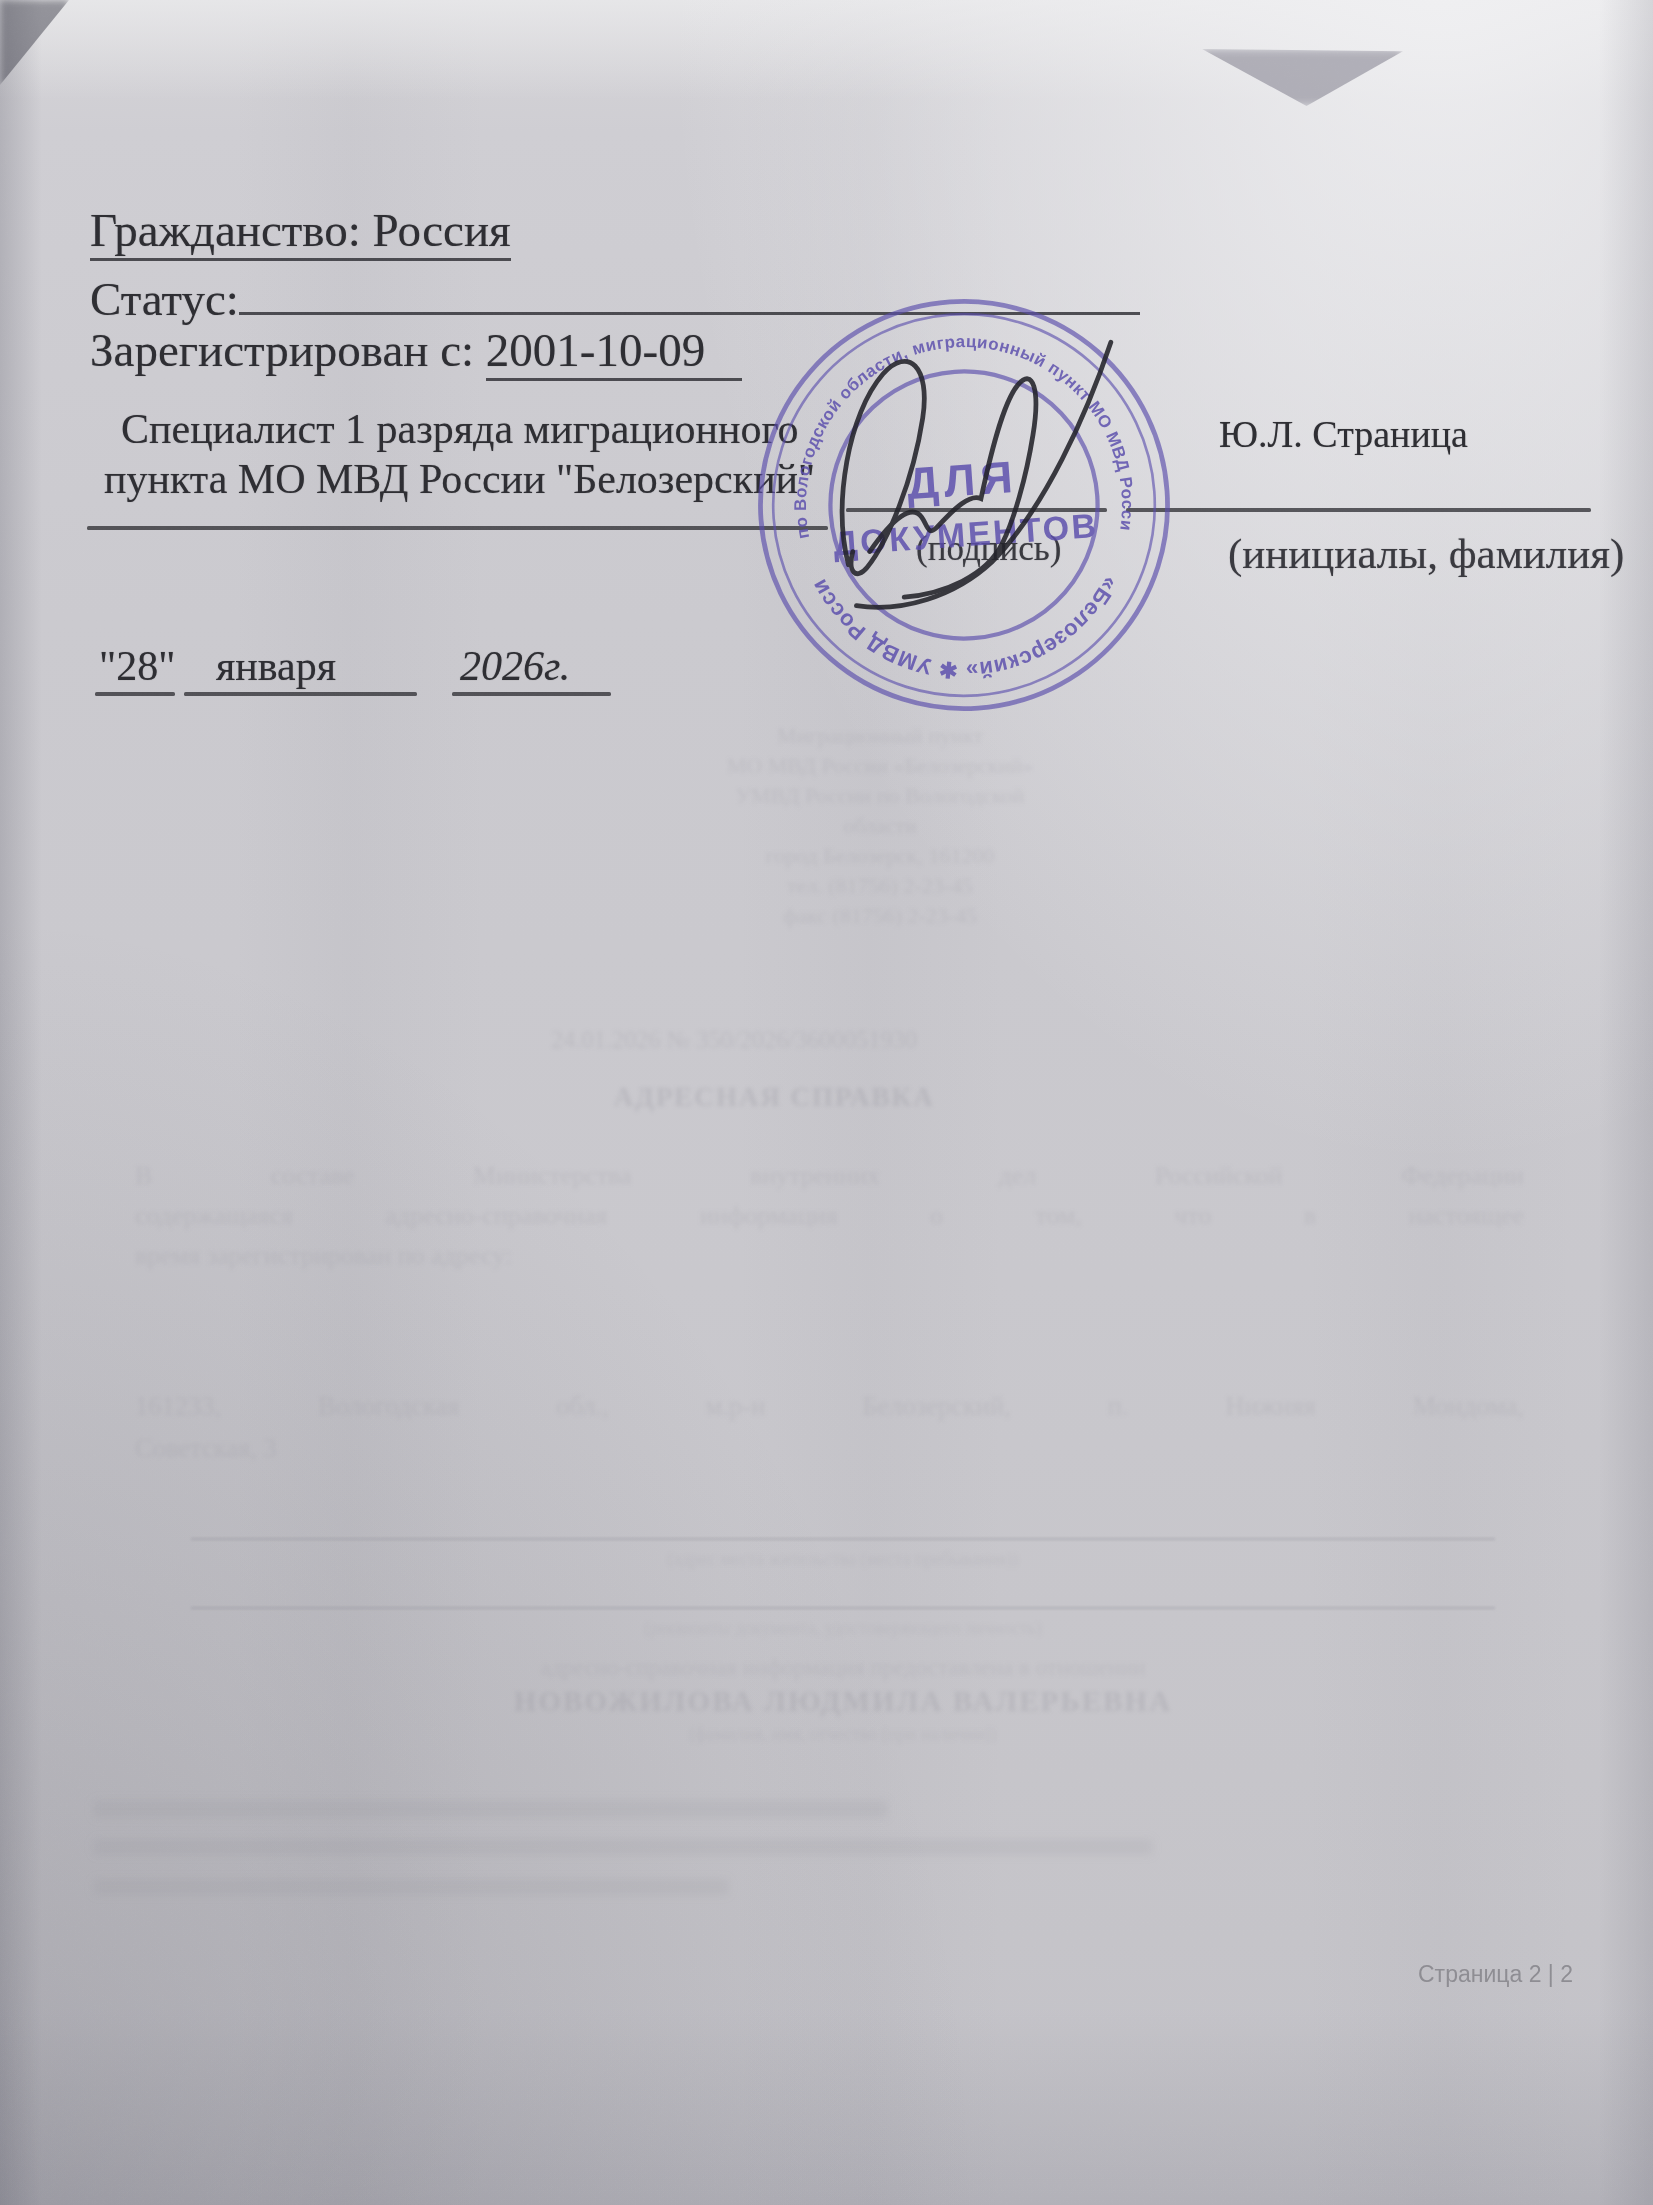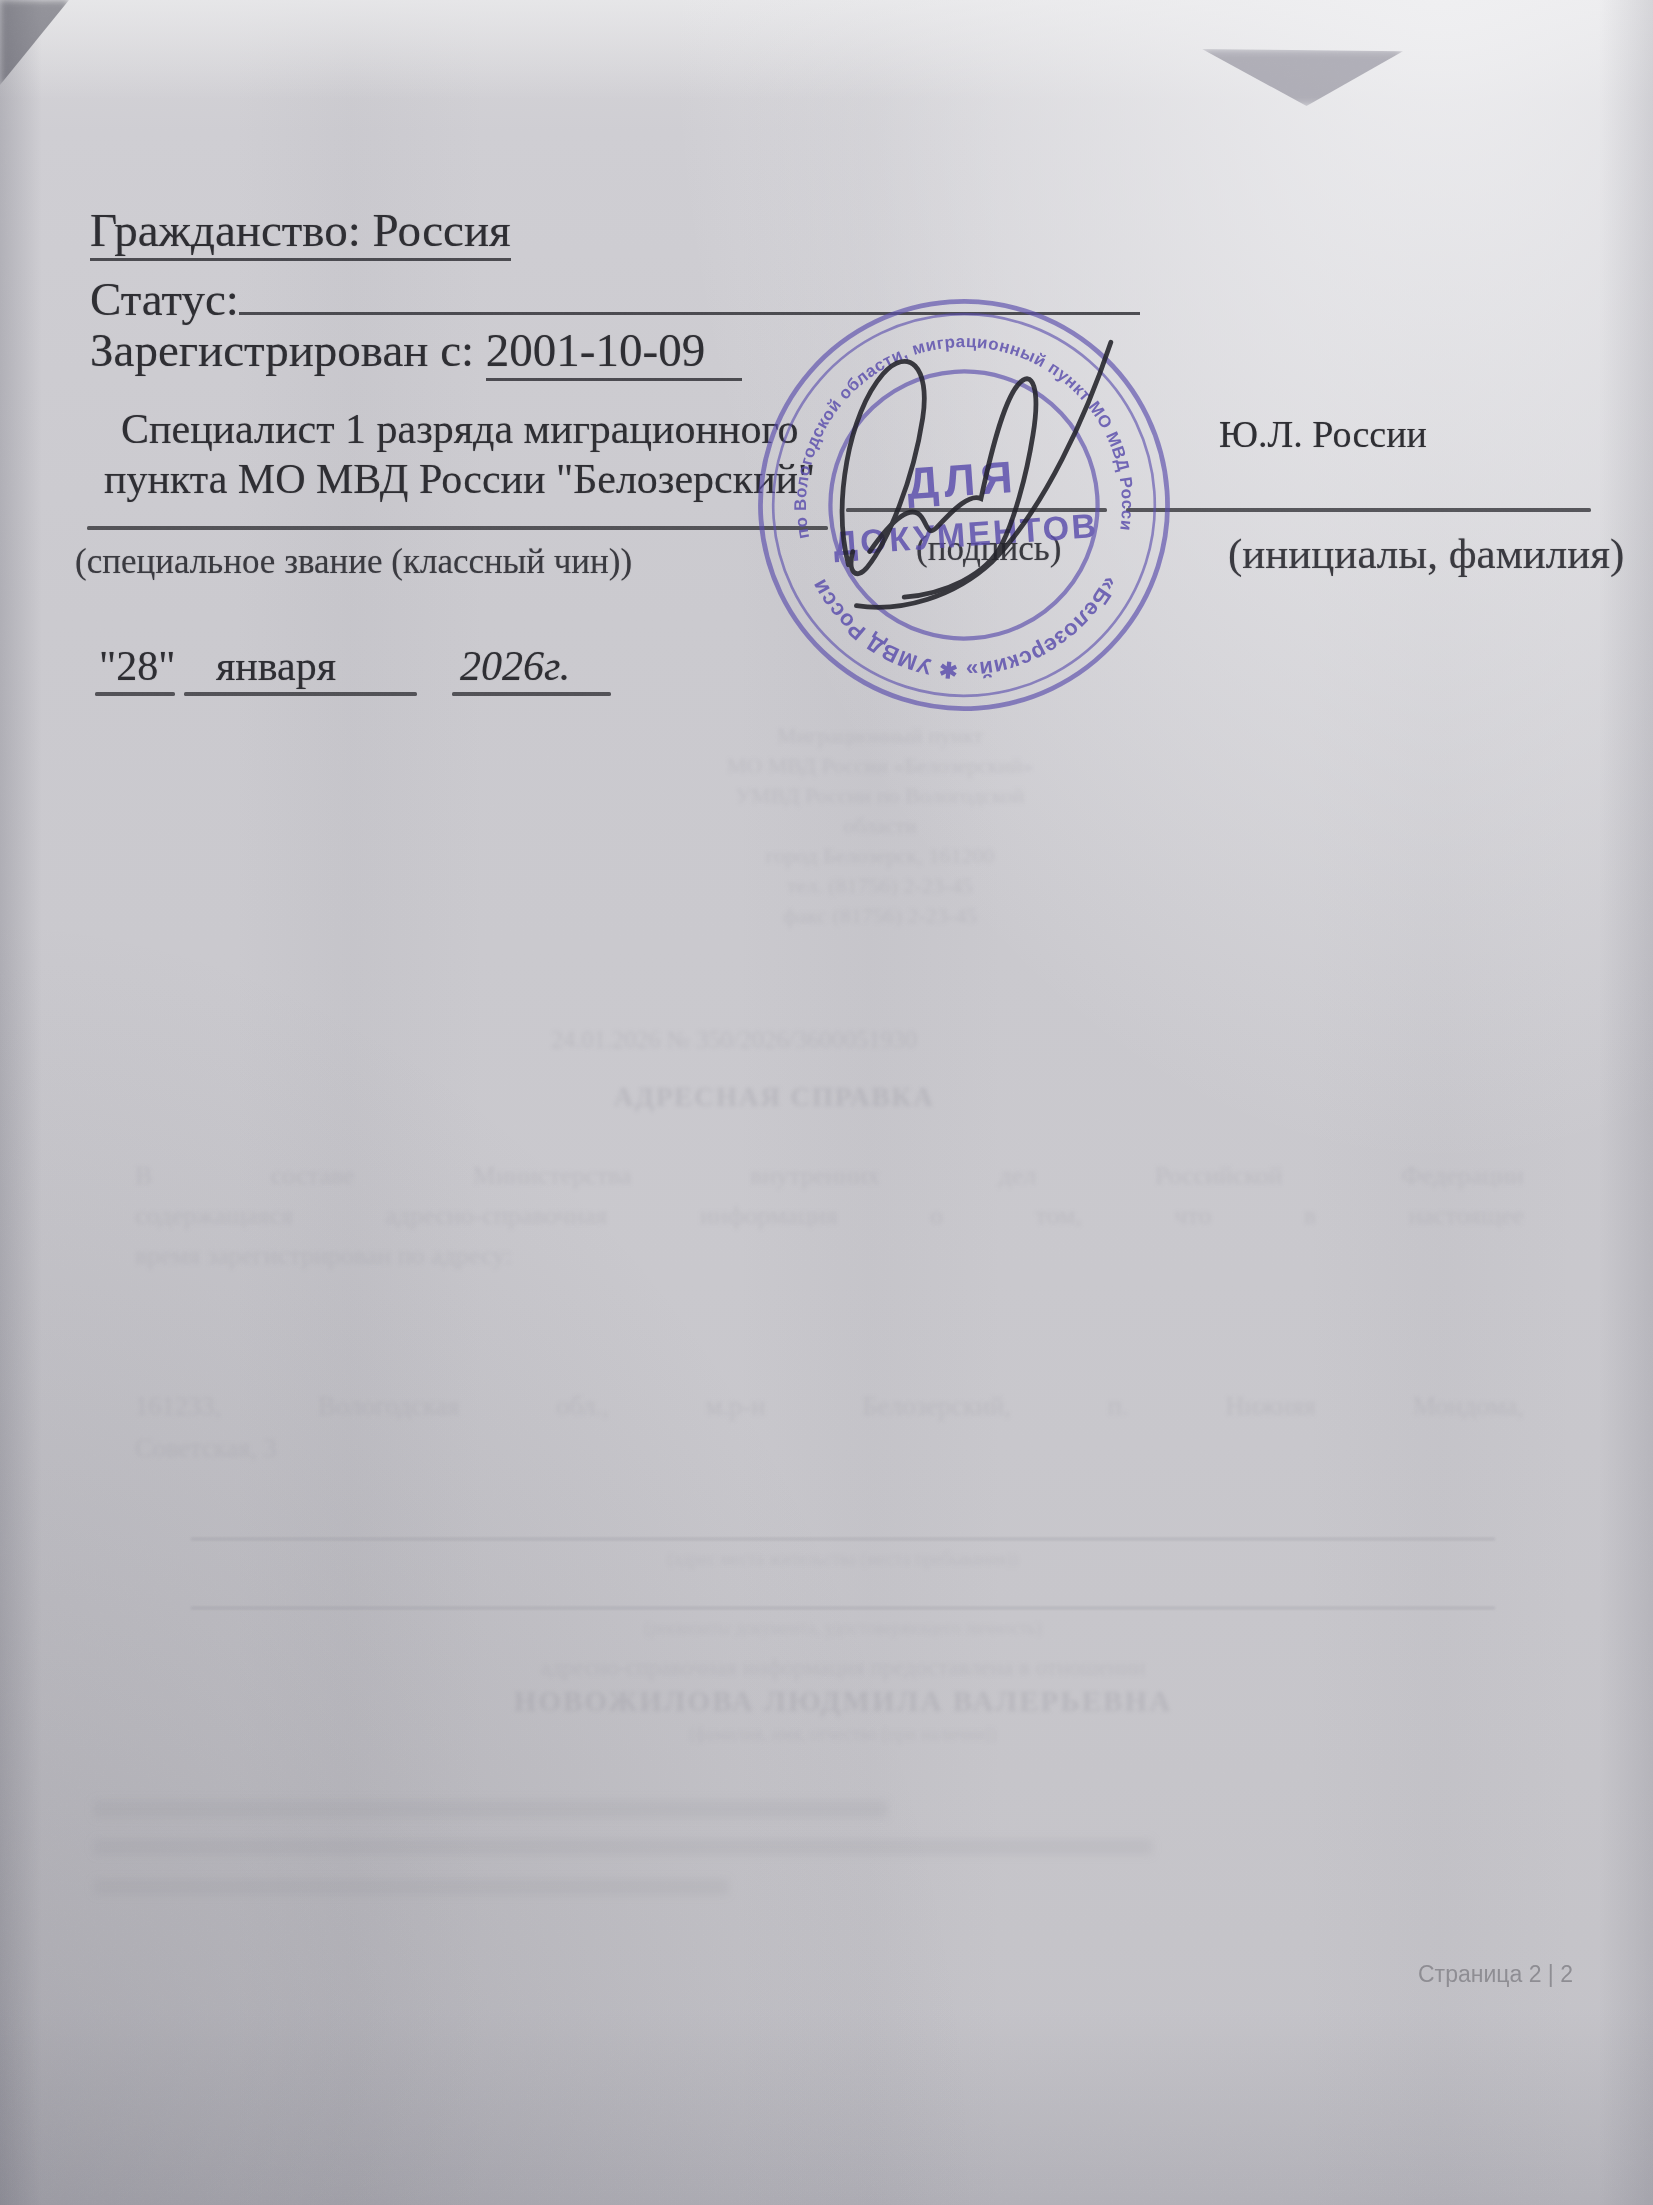--- a/index.html
+++ b/index.html
@@ -106,23 +106,22 @@
     <div class="abs txt" style="left:90px;top:323px;font-size:47px;">
       <span>Зарегистрирован с:</span>&nbsp;<span class="u" style="padding-right:37px;">2001-10-09</span>
     </div>
 
     <div class="abs" style="left:104px;top:404px;font-size:42px;line-height:50px;">
       <div class="txt" style="margin-left:17px;">Специалист 1 разряда миграционного</div>
       <div class="txt">пункта МО МВД России "Белозерский"</div>
     </div>
 
     <div class="hline" style="left:87px;top:526px;width:741px;"></div>
-    <div class="abs txt cap" style="left:75px;top:542px;font-size:35px;">(специальное звание (классный чин))</div>
 
-    <div class="abs txt" style="left:1219px;top:412px;font-size:38px;">Ю.Л. России</div>
+    <div class="abs txt" style="left:1219px;top:412px;font-size:38px;">Ю.Л. Страница</div>
 
     <div class="hline" style="left:846px;top:508px;width:261px;"></div>
     <div class="hline" style="left:1126px;top:508px;width:465px;"></div>
 
     <div class="abs txt cap" style="left:916px;top:529px;font-size:35px;">(подпись)</div>
     <div class="abs txt cap" style="left:1228px;top:529px;font-size:43px;">(инициалы, фамилия)</div>
 
     <div class="abs txt" style="left:99px;top:642px;font-size:42px;">"28"</div>
     <div class="abs txt" style="left:216px;top:642px;font-size:42px;">января</div>
     <div class="abs txt" style="left:460px;top:642px;font-size:42px;font-style:italic;">2026г.</div>

